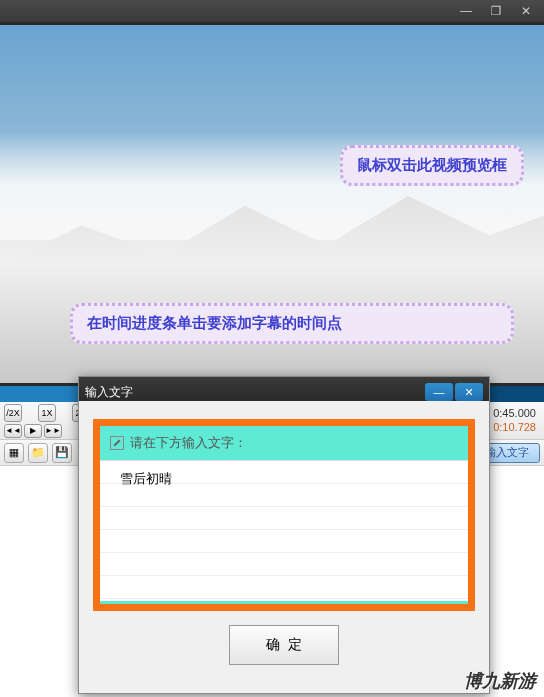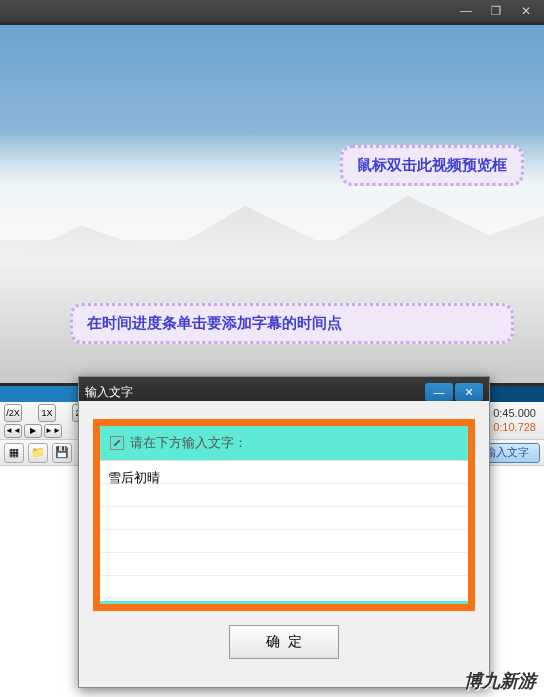--- a/index.html
+++ b/index.html
@@ -38,24 +38,24 @@
 .dialog-title-btns { margin-left: auto; display: flex; gap: 2px; }
 .dlg-btn { width: 28px; height: 18px; border-radius: 3px; display: flex; align-items: center; justify-content: center; cursor: pointer; color: #fff; font-size: 11px; }
 .dlg-min { background: linear-gradient(#3090d0,#2070b0); }
 .dlg-close { background: linear-gradient(#3090d0,#2070b0); }
 
 .dialog-body { padding: 18px 14px 12px; }
 .input-section { border: 7px solid #f97316; background: #5eead4; }
 .input-header { padding: 8px 10px; border-bottom: 1px solid #ddd; display: flex; align-items: center; gap: 6px; color: #555; font-size: 13px; }
 .edit-icon { width: 14px; height: 14px; border: 1px solid #888; display: inline-block; position: relative; }
 .edit-icon:after { content: ""; position: absolute; width: 8px; height: 2px; background: #666; transform: rotate(-45deg); top: 5px; left: 2px; }
-.text-input { width: 100%; min-height: 140px; border: none; padding: 6px 8px; font-size: 13px; font-family: Liberation Mono, monospace; resize: none; outline: none; background: repeating-linear-gradient(180deg, #fff 0, #fff 22px, #eee 22px, #eee 23px); line-height: 23px; }
+.text-input { width: 100%; min-height: 140px; border: none; padding: 6px 20px; font-size: 13px; font-family: Liberation Sans, sans-serif; resize: none; outline: none; background: repeating-linear-gradient(180deg, #fff 0, #fff 22px, #eee 22px, #eee 23px); line-height: 23px; }
 
 .dialog-buttons { display: flex; justify-content: center; gap: 60px; padding: 14px 0 16px; }
-.dlg-action { width: 110px; height: 34px; background: linear-gradient(#fdfdfd,#e5e5e5); border: 1px solid #999; font-size: 14px; letter-spacing: 8px; text-indent: 8px; cursor: pointer; font-family: inherit; }
+.dlg-action { width: 110px; height: 40px; background: linear-gradient(#fdfdfd,#e5e5e5); border: 1px solid #999; font-size: 14px; letter-spacing: 8px; text-indent: 8px; cursor: pointer; font-family: inherit; }
 
 .watermark { position: absolute; right: 8px; bottom: 4px; font-size: 18px; font-weight: bold; color: #333; font-style: italic; text-shadow: 1px 1px 0 #fff; }
 </style>
 </head>
 <body>
 
 <div class="window-bar">
   <div class="wbtn">—</div>
   <div class="wbtn">❐</div>
   <div class="wbtn">✕</div>

